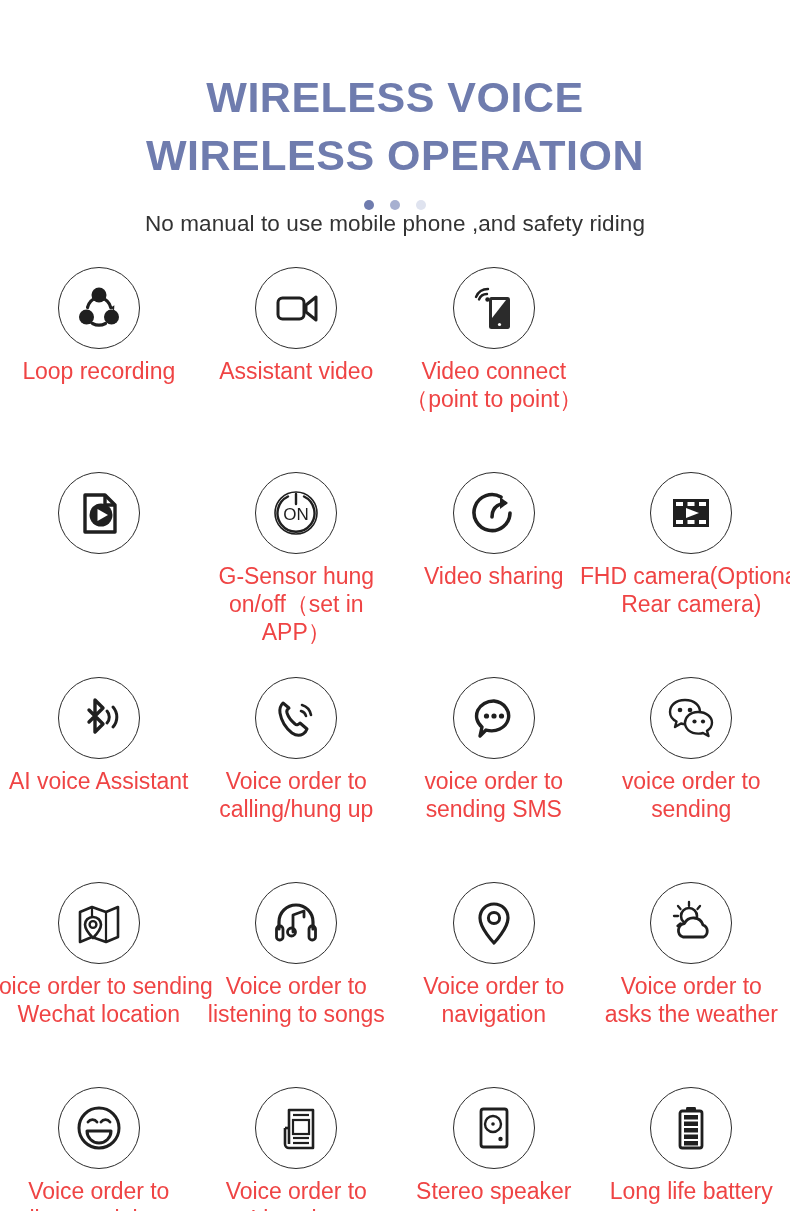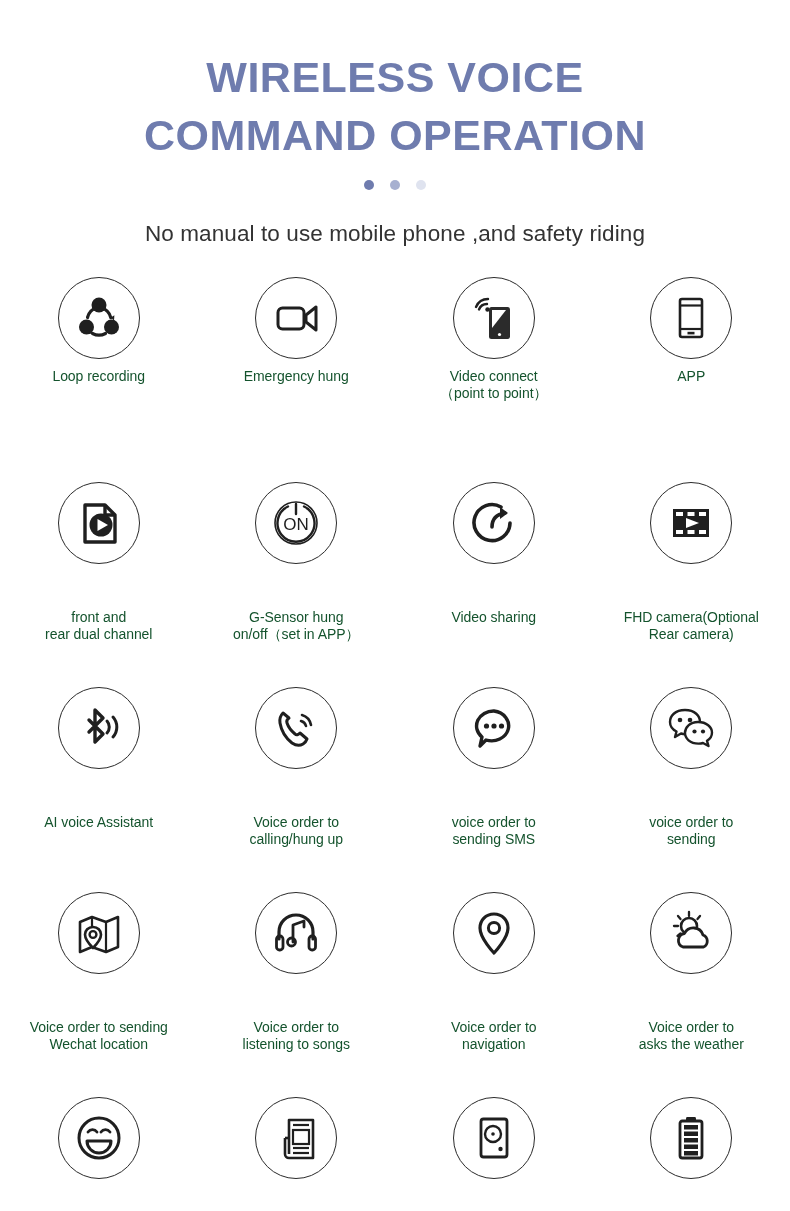--- a/index.html
+++ b/index.html
@@ -12,21 +12,21 @@
   }
   .page {
     width: 790px;
     height: 1211px;
     position: relative;
     background: #fff;
   }
 
   
   .header {
-    padding-top: 48px;
+    padding-top: 68px;
     text-align: center;
   }
   .title {
     color: #6f7cae;
     font-size: 43px;
     font-weight: bold;
     line-height: 1.36;
     letter-spacing: 0.5px;
     text-align: center;
     font-family: "Liberation Sans", "DejaVu Sans", sans-serif;
@@ -40,21 +40,20 @@
     align-items: center;
     gap: 16px;
     height: 12px;
   }
   .dot { width: 10px; height: 10px; border-radius: 50%; display: block; }
   .dot.d1 { background: #6f7cae; }
   .dot.d2 { background: #a7b0d0; }
   .dot.d3 { background: #dfe3ef; }
 
   .subtitle {
-    margin-top: 30px;
     text-align: center;
     color: #333333;
     font-size: 22.5px;
     font-weight: 400;
     letter-spacing: 0.1px;
   }
 
   
   .grid {
     margin-top: 30px;
@@ -62,56 +61,56 @@
     grid-template-columns: repeat(4, 197.5px);
     width: 790px;
   }
   .cell {
     display: flex;
     flex-direction: column;
     align-items: center;
     padding: 0 2px;
   }
   .row-1 .cell { height: 175px; }
-  .row-2 .cell { height: 175px; gap: 36px; }
+  .row-2 .cell { height: 175px; }
 
   .icon-circle {
     width: 82px;
     height: 82px;
     border: 1.4px solid #2b2b2b;
     border-radius: 50%;
     display: flex;
     align-items: center;
     justify-content: center;
     flex: 0 0 auto;
   }
   .icon-circle svg { display: block; }
 
   .cap {
     margin-top: 9px;
     text-align: center;
-    color: #14532d;
-    font-size: 14px;
+    color: #ef4444;
+    font-size: 23px;
     line-height: 1.21;
     letter-spacing: -0.05px;
     white-space: pre-line;
     width: 100%;
   }
   .cap.wide { width: 210px; }
   .cap.xwide { width: 232px; }
 </style>
 </head>
 <body>
 
 <div class="page">
 
   <div class="header">
     <div class="title">
       <span class="line">WIRELESS VOICE</span>
-      <span class="line">COMMAND OPERATION</span>
+      <span class="line">WIRELESS OPERATION</span>
     </div>
 
     <div class="dots">
       <span class="dot d1"></span>
       <span class="dot d2"></span>
       <span class="dot d3"></span>
     </div>
 
     <div class="subtitle">No manual to use mobile phone ,and safety riding</div>
   </div>
@@ -135,64 +134,51 @@
       <div class="cap">Loop recording</div>
     </div>
 
     <div class="cell">
       <div class="icon-circle">
         <svg width="52" height="52" viewBox="0 0 52 52">
           <rect x="8" y="16" width="26" height="21" rx="4.5" stroke="#1f1f1f" stroke-width="3" fill="none"></rect>
           <path d="M36 23 L46 15 L46 38 L36 30 Z" stroke="#1f1f1f" stroke-width="3" fill="none" stroke-linejoin="round"></path>
         </svg>
       </div>
-      <div class="cap">Emergency hung</div>
+      <div class="cap">Assistant video</div>
     </div>
 
     <div class="cell">
       <div class="icon-circle">
         <svg width="52" height="52" viewBox="0 0 52 52">
           <path d="M8 15 A13 13 0 0 1 20 7" stroke="#1f1f1f" stroke-width="2.4" fill="none" stroke-linecap="round"></path>
           <path d="M11 17.5 A8.5 8.5 0 0 1 19 12" stroke="#1f1f1f" stroke-width="2.4" fill="none" stroke-linecap="round"></path>
           <circle cx="19.5" cy="17.5" r="2.2" fill="#1f1f1f"></circle>
           <rect x="21" y="15" width="21" height="32" rx="2.5" fill="#2b2b2b"></rect>
           <path d="M24 18 L38 18 L24 36 Z" fill="#ffffff"></path>
           <circle cx="31.5" cy="42.5" r="1.6" fill="#ffffff"></circle>
         </svg>
       </div>
       <div class="cap">Video connect
 （point to point）</div>
     </div>
 
-    <div class="cell">
-      <div class="icon-circle">
-        <svg width="52" height="52" viewBox="0 0 52 52">
-          <rect x="15" y="7" width="22" height="38" rx="2" stroke="#1f1f1f" stroke-width="2.6" fill="none"></rect>
-          <line x1="15" y1="13.5" x2="37" y2="13.5" stroke="#1f1f1f" stroke-width="2.2"></line>
-          <line x1="15" y1="37" x2="37" y2="37" stroke="#1f1f1f" stroke-width="2.2"></line>
-          <rect x="22.5" y="39.8" width="7" height="2.6" fill="#1f1f1f"></rect>
-        </svg>
-      </div>
-      <div class="cap">APP</div>
-    </div>
   </div>
 
   <div class="grid row-2">
 
     <div class="cell">
       <div class="icon-circle">
         <svg width="52" height="52" viewBox="0 0 52 52">
           <path d="M12 8 L32 8 L42 18 L42 45 L12 45 Z" stroke="#1f1f1f" stroke-width="3.4" fill="none" stroke-linejoin="round"></path>
           <path d="M32 8 L32 18 L42 18" stroke="#1f1f1f" stroke-width="3.4" fill="none" stroke-linejoin="round"></path>
           <circle cx="28" cy="28" r="11.5" fill="#1f1f1f"></circle>
           <path d="M24.5 22 L35 28 L24.5 34 Z" fill="#ffffff"></path>
         </svg>
       </div>
-      <div class="cap">front and
-rear dual channel</div>
     </div>
 
     <div class="cell">
       <div class="icon-circle">
         <svg width="52" height="52" viewBox="0 0 52 52">
           <path d="M26 5 A21 21 0 1 0 26 47 A21 21 0 0 0 26 5" stroke="#1f1f1f" stroke-width="1.6" fill="none"></path>
           <path d="M18 9.5 A18.5 18.5 0 1 0 34 9.5" stroke="#1f1f1f" stroke-width="2.4" fill="none" stroke-linecap="round"></path>
           <line x1="26" y1="7" x2="26" y2="17" stroke="#1f1f1f" stroke-width="2.4" stroke-linecap="round"></line>
           <text x="26" y="33" font-family="'Liberation Sans', sans-serif" font-size="17" fill="#1f1f1f" text-anchor="middle">ON</text>
         </svg>

